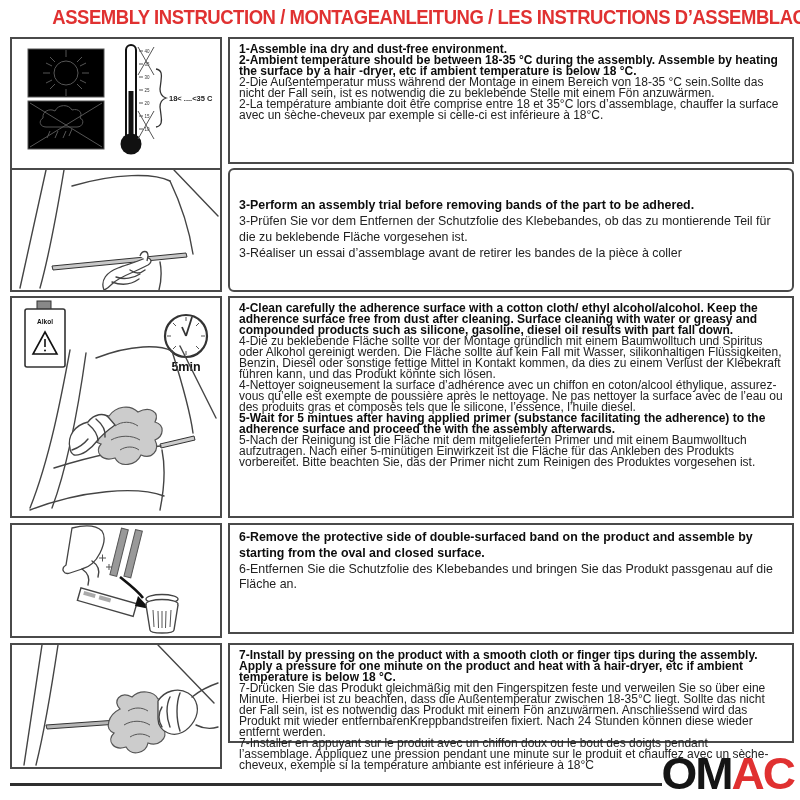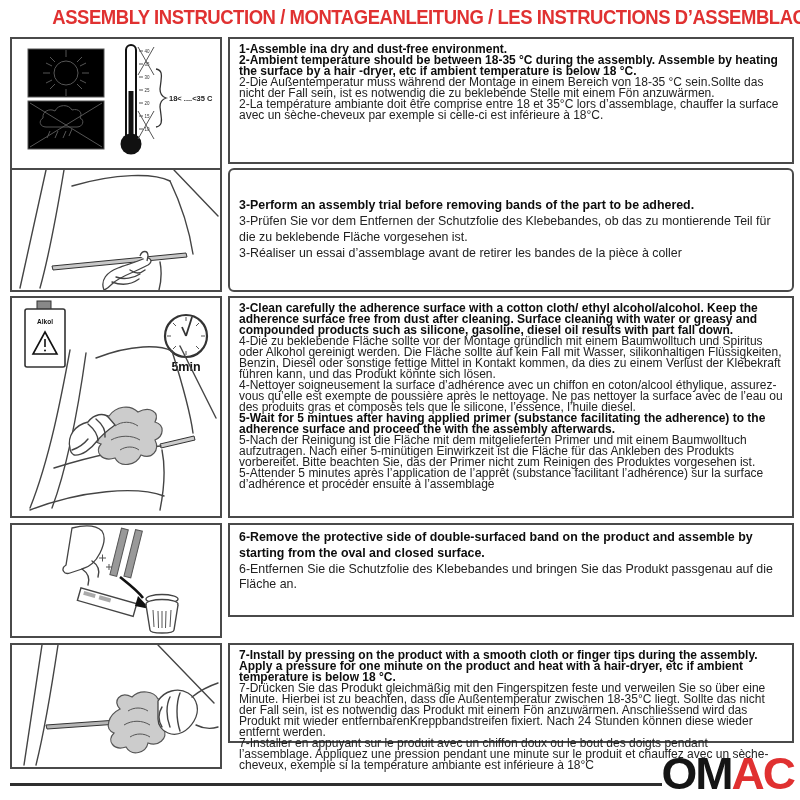--- a/index.html
+++ b/index.html
@@ -134,28 +134,27 @@
         <path d="M103,128 C110,123 119,123 126,128 M99,142 C108,137 120,137 128,142 M108,152 C114,148 122,148 127,152" fill="none" stroke="#555" stroke-width="1"></path>
       </g>
       <g>
         <path d="M58,150 C55,138 63,127 76,124 C82,116 92,114 97,120 L103,127 C96,132 90,137 85,143 C79,151 70,158 62,157 C59,155 58,153 58,150 Z" fill="#fff" stroke="#444" stroke-width="1.3"></path>
         <path class="ln" d="M76,126 C82,131 86,137 86,143 M84,121 C90,126 94,132 93,139 M60,152 C66,150 72,146 76,141"></path>
       </g>
     </svg>
   </div>
   <div class="box right txt small" style="top:296px;height:222px;">
     <div class="step">
-      <div class="en">3-Clean carefully the adherence surface with a cotton cloth/ ethyl alcohol/alcohol. Keep the adherence surface free from dust after cleaning. Surface cleaning with water or greasy and compounded products such as silicone, gasoline, diesel oil results with part fall down.</div>
+      <div class="en">4-Clean carefully the adherence surface with a cotton cloth/ ethyl alcohol/alcohol. Keep the adherence surface free from dust after cleaning. Surface cleaning with water or greasy and compounded products such as silicone, gasoline, diesel oil results with part fall down.</div>
       <div>4-Die zu beklebende Fläche sollte vor der Montage gründlich mit einem Baumwolltuch und Spiritus oder Alkohol gereinigt werden. Die Fläche sollte auf kein Fall mit Wasser, silikonhaltigen Flüssigkeiten, Benzin, Diesel oder sonstige fettige Mittel in Kontakt kommen, da dies zu einem Verlust der Klebekraft führen kann, und das Produkt könnte sich lösen.</div>
       <div>4-Nettoyer soigneusement la surface d’adhérence avec un chiffon en coton/alcool éthylique, assurez-vous qu’elle est exempte de poussière après le nettoyage. Ne pas nettoyer la surface avec de l’eau ou des produits gras et composés tels que le silicone, l’essence, l’huile diesel.</div>
     </div>
     <div class="step">
       <div class="en">5-Wait for 5 mintues after having applied primer (substance facilitating the adherence) to the adherence surface and proceed the with the assembly afterwards.</div>
       <div>5-Nach der Reinigung ist die Fläche mit dem mitgelieferten Primer und mit einem Baumwolltuch aufzutragen. Nach einer 5-minütigen Einwirkzeit ist die Fläche für das Ankleben des Produkts vorbereitet. Bitte beachten Sie, das der Primer nicht zum Reinigen des Produktes vorgesehen ist.</div>
-      <div>5-Attender 5 minutes après l’application de l’apprêt (substance facilitant l’adhérence) sur la surface d’adhérence et procéder ensuite à l’assemblage</div>
     </div>
   </div>
 
   <div class="box left" style="top:523px;height:115px;">
     <svg width="208" height="111" viewBox="0 0 208 111">
       <g>
         <path d="M60,3 C72,0 84,0 90,6 C94,12 92,20 88,28 C84,36 78,42 70,44 L58,48 C52,50 48,44 54,40 Z" fill="#fff" stroke="#444" stroke-width="1.3"></path>
         <path class="ln" d="M70,44 C76,48 78,54 76,60 M80,36 C86,40 88,46 86,52"></path>
         <path d="M87,33 h7 M90.5,29.5 v7 M94,42 h6 M97,39 v6" stroke="#555" stroke-width="1"></path>
       </g>
@@ -173,21 +172,21 @@
         <polygon points="126,71 138,84 123,81" fill="#111"></polygon>
       </g>
       <g>
         <ellipse cx="150" cy="74" rx="16" ry="4.5" fill="#fff" stroke="#444" stroke-width="1.4"></ellipse>
         <ellipse cx="150" cy="79" rx="16" ry="4.5" fill="#fff" stroke="#444" stroke-width="1.4"></ellipse>
         <path d="M134,80 L138,105 C138,109 162,109 162,105 L166,80" fill="#fff" stroke="#444" stroke-width="1.4"></path>
         <path d="M141,85 L142,102 M146,86 L146.5,103 M150,86 L150,103 M154,86 L153.5,103 M159,85 L158,102" stroke="#555" stroke-width="1"></path>
       </g>
     </svg>
   </div>
-  <div class="box right txt big" style="top:523px;height:94px;">
+  <div class="box right txt big" style="top:523px;height:111px;">
     <div class="step">
       <div class="en">6-Remove the protective side of double-surfaced band on the product and assemble by starting from the oval and closed surface.</div>
       <div>6-Entfernen Sie die Schutzfolie des Klebebandes und bringen Sie das Produkt passgenau auf die Fläche an.</div>
     </div>
   </div>
 
   <div class="box left" style="top:643px;height:126px;">
     <svg width="208" height="122" viewBox="0 0 208 122">
       <path class="ln" d="M30,0 L12,120"></path>
       <path class="ln" d="M46,0 C40,40 32,88 24,120"></path>

